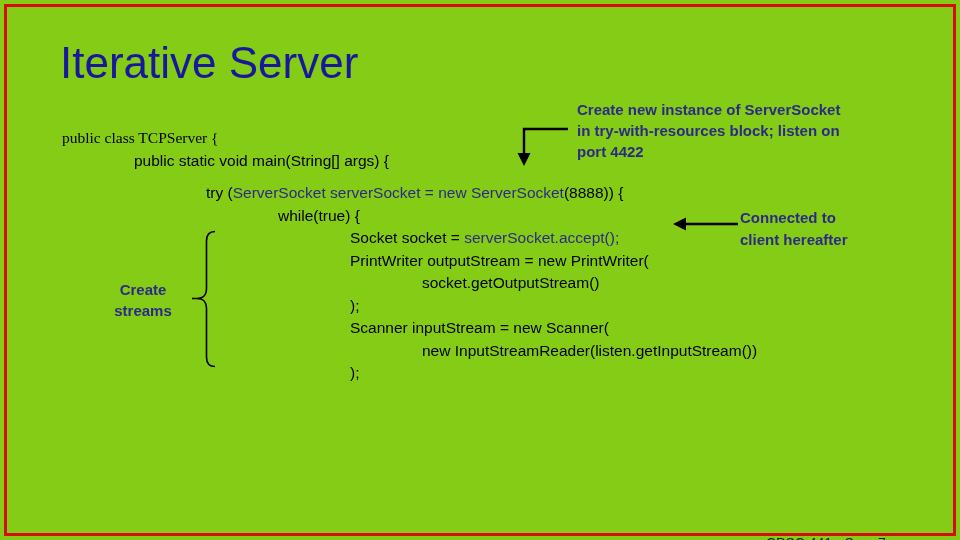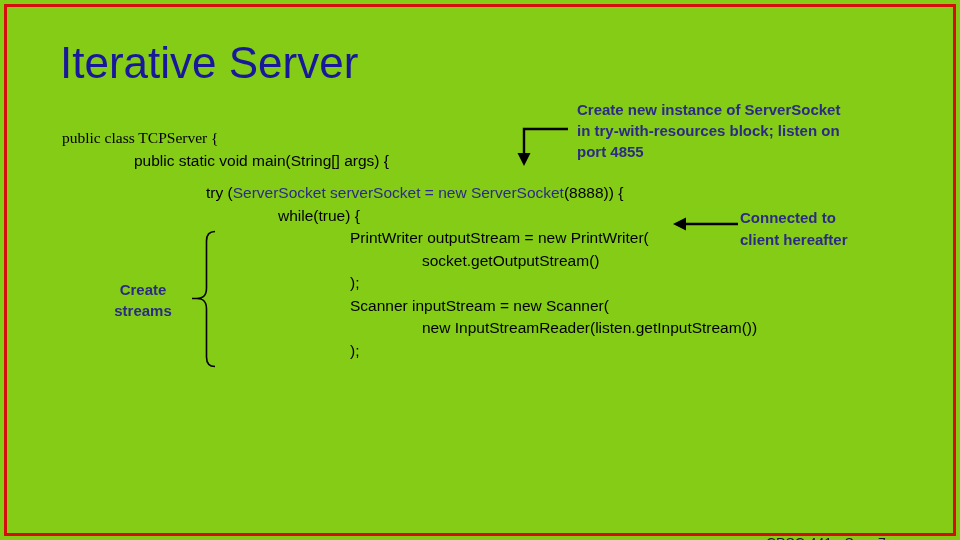--- a/index.html
+++ b/index.html
@@ -79,38 +79,39 @@
 
 <div class="slide">
 
   <div class="frame"></div>
 
   <div class="title">Iterative Server</div>
 
   <div class="callout callout-serversocket">
     <div>Create new instance of ServerSocket</div>
     <div>in try-with-resources block; listen on</div>
-    <div>port 4855</div>
+    <div>port 4422</div>
   </div>
 
   <div class="callout callout-connected">
     <div>Connected to</div>
     <div>client hereafter</div>
   </div>
 
   <div class="callout callout-streams">
     <div>Create</div>
     <div>streams</div>
   </div>
 
   <div class="code-block" id="code-block">
       <div class="code-line" style="padding-left: 0px; font-family: Liberation Serif, serif;"><span>public class TCPServer {</span></div>
       <div class="code-line" style="padding-left: 72px;"><span>public static void main(String[] args) {</span></div>
       <div class="code-line" style="padding-left: 144px; margin-top: 10px;"><span>try (</span><span class="navy">ServerSocket serverSocket = new ServerSocket</span><span>(8888)) {</span></div>
       <div class="code-line" style="padding-left: 216px;"><span>while(true) {</span></div>
+      <div class="code-line" style="padding-left: 288px;"><span>Socket socket = </span><span class="navy">serverSocket.accept();</span></div>
       <div class="code-line" style="padding-left: 288px;"><span>PrintWriter outputStream = new PrintWriter(</span></div>
       <div class="code-line" style="padding-left: 360px;"><span>socket.getOutputStream()</span></div>
       <div class="code-line" style="padding-left: 288px;"><span>);</span></div>
       <div class="code-line" style="padding-left: 288px;"><span>Scanner inputStream = new Scanner(</span></div>
       <div class="code-line" style="padding-left: 360px;"><span>new InputStreamReader(listen.getInputStream())</span></div>
       <div class="code-line" style="padding-left: 288px;"><span>);</span></div>
     </div>
 
   <svg class="annotation-layer" width="960" height="540" viewBox="0 0 960 540">
 

